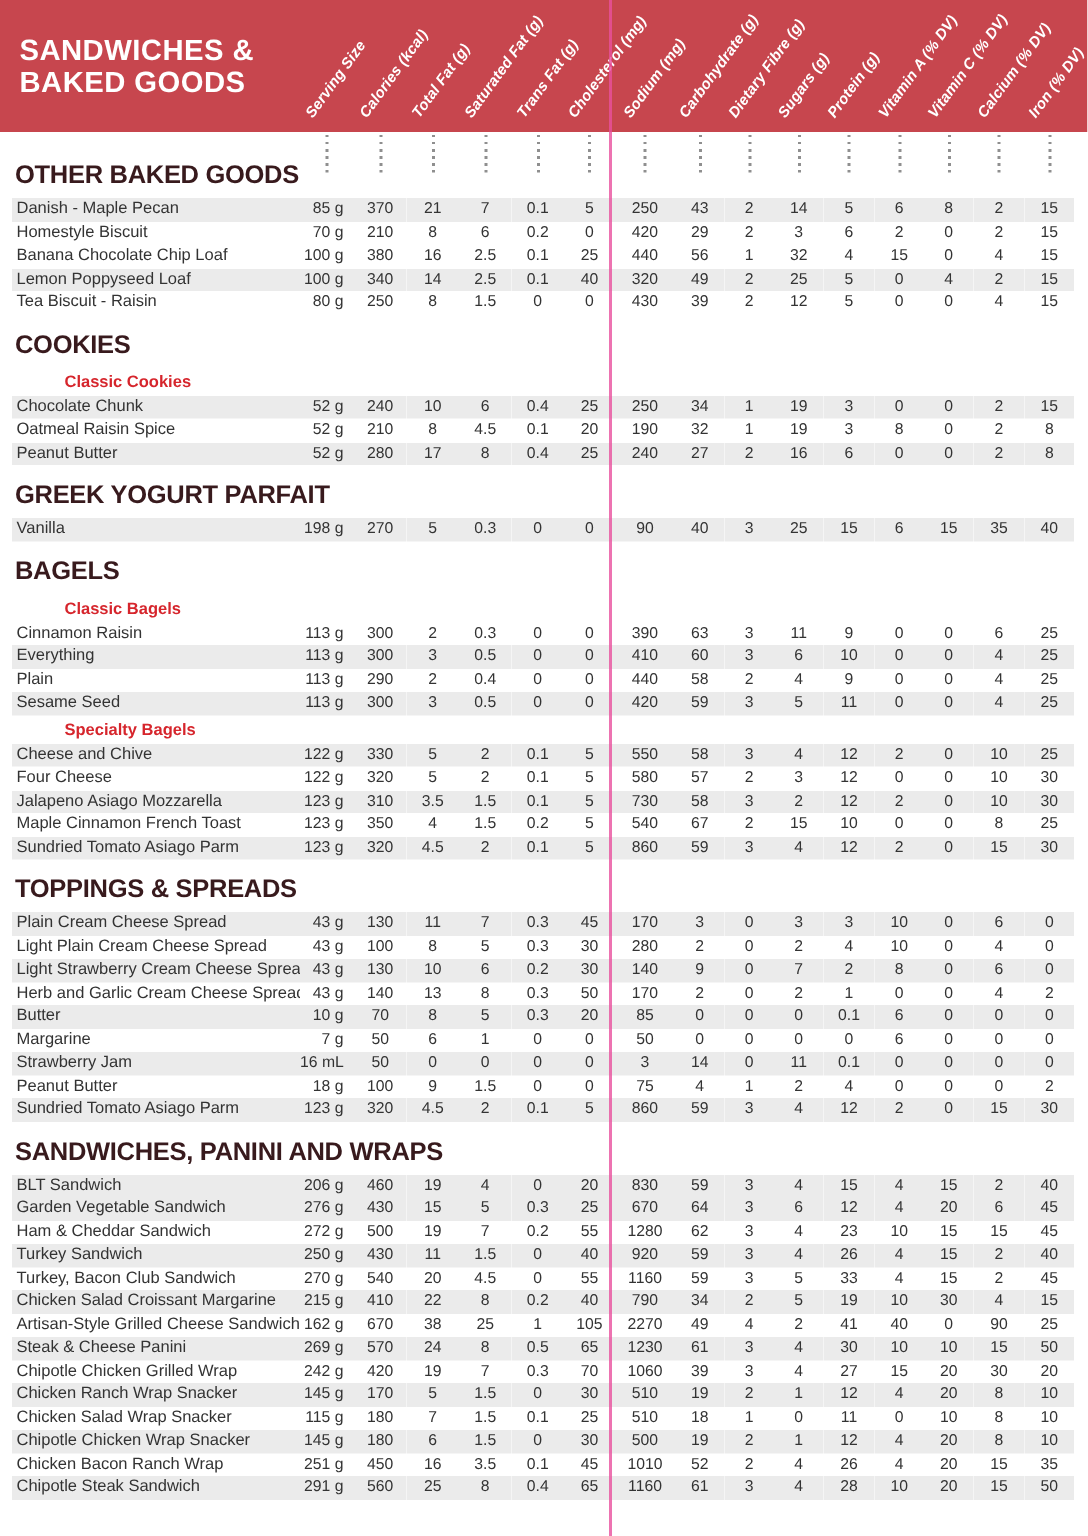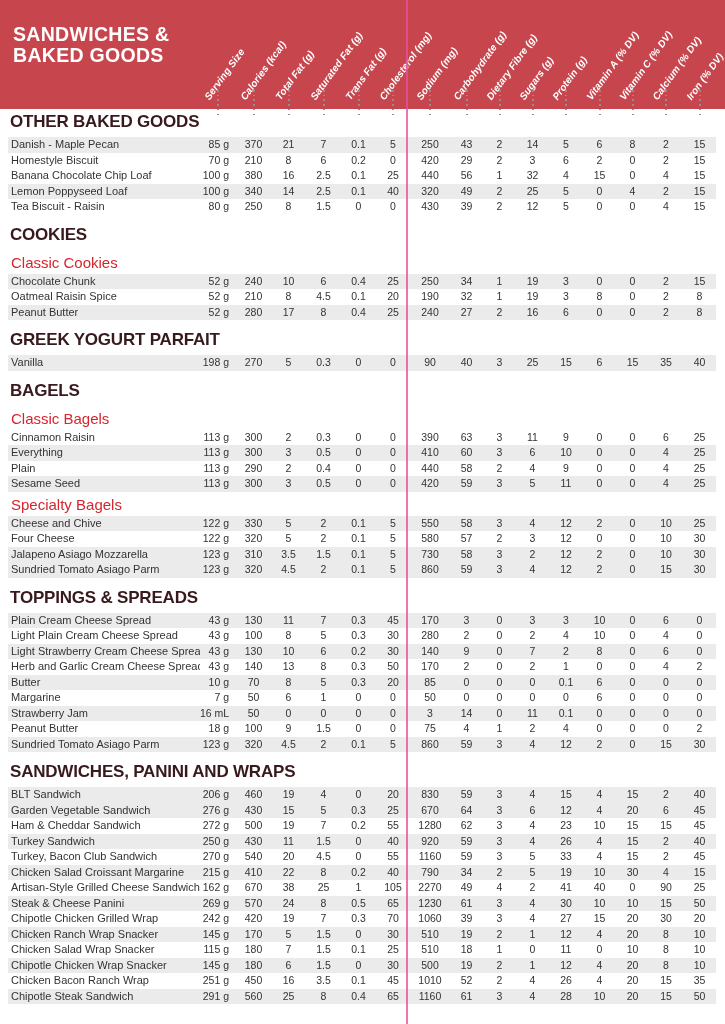--- a/index.html
+++ b/index.html
@@ -11,21 +11,21 @@
     --text:#333333;
     --dots:#8f8f8f;
   }
   *{box-sizing:border-box;}
   html,body{margin:0;padding:0;}
   body{
     width:725px;height:1024px;position:relative;overflow:hidden;
     background:#ffffff;color:var(--text);
     font-family:"Liberation Sans",sans-serif;
   }
-  .banner{position:relative;height:109px;background:var(--banner);overflow:hidden;}
+  .banner{position:relative;height:88px;background:var(--banner);overflow:hidden;}
   .banner-title{
     position:absolute;left:13px;top:24px;color:#ffffff;font-weight:bold;
     font-size:19.5px;line-height:1.08;letter-spacing:.3px;
   }
   .col-label{
     position:absolute;bottom:7px;color:#ffffff;font-weight:bold;font-style:italic;
     font-size:10px;white-space:nowrap;transform-origin:0 100%;transform:rotate(-54deg);
     letter-spacing:.1px;
   }
   .dot-line{
@@ -41,28 +41,28 @@
   }
   td{
     font-size:10.5px;text-align:center;padding:0;height:15.5px;line-height:15.5px;
     overflow:hidden;white-space:nowrap;
   }
   td.name{text-align:left;padding-left:3px;font-size:11px;margin-left:24px;}
   td.serving{text-align:right;padding-right:7px;}
   tr.striped td{background:var(--stripe);}
   td.section-cell{background:#fff !important;text-align:left;height:auto;line-height:normal;
     padding:10px 0 5px 2px;}
-  td.section-cell.first{padding-top:3px;}
+  td.section-cell.first{padding-top:19px;}
   td.subtitle-cell{background:#fff !important;text-align:left;height:auto;line-height:normal;
     padding:4px 0 3px 3px;}
   .section-title{
     font-size:17px;font-weight:bold;color:var(--section_title);letter-spacing:-.2px;
   }
   .subsection-title{
-    font-size:15px;font-weight:normal;color:var(--subtitle);
+    font-size:11px;font-weight:bold;color:var(--subtitle);margin-left:32px;
   }
 </style>
 </head>
 <body>
 
 <div class="banner">
   <div class="banner-title">
     <div>SANDWICHES &amp;</div>
     <div>BAKED GOODS</div>
   </div>
@@ -433,20 +433,38 @@
         <td>730</td>
         <td>58</td>
         <td>3</td>
         <td>2</td>
         <td>12</td>
         <td>2</td>
         <td>0</td>
         <td>10</td>
         <td>30</td>
       </tr>
+      <tr class="">
+        <td class="name">Maple Cinnamon French Toast</td>
+        <td class="serving">123 g</td>
+        <td>350</td>
+        <td>4</td>
+        <td>1.5</td>
+        <td>0.2</td>
+        <td>5</td>
+        <td>540</td>
+        <td>67</td>
+        <td>2</td>
+        <td>15</td>
+        <td>10</td>
+        <td>0</td>
+        <td>0</td>
+        <td>8</td>
+        <td>25</td>
+      </tr>
       <tr class="striped">
         <td class="name">Sundried Tomato Asiago Parm</td>
         <td class="serving">123 g</td>
         <td>320</td>
         <td>4.5</td>
         <td>2</td>
         <td>0.1</td>
         <td>5</td>
         <td>860</td>
         <td>59</td>

